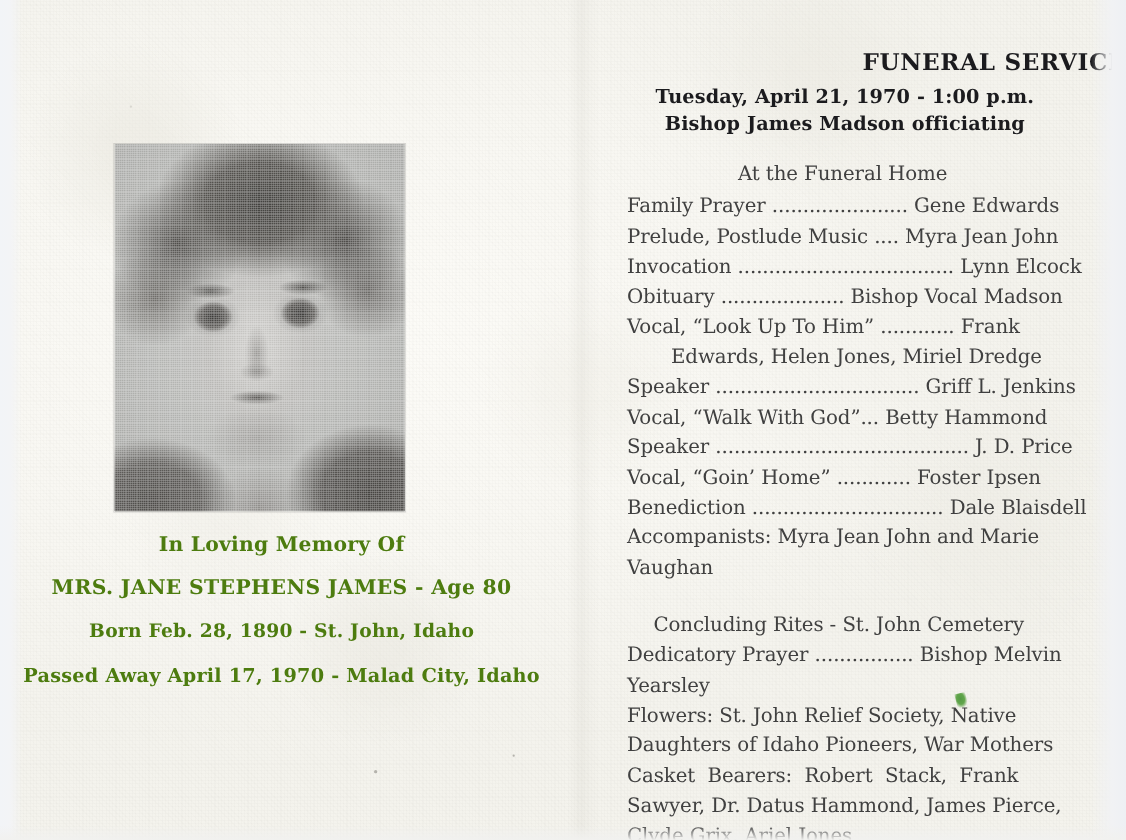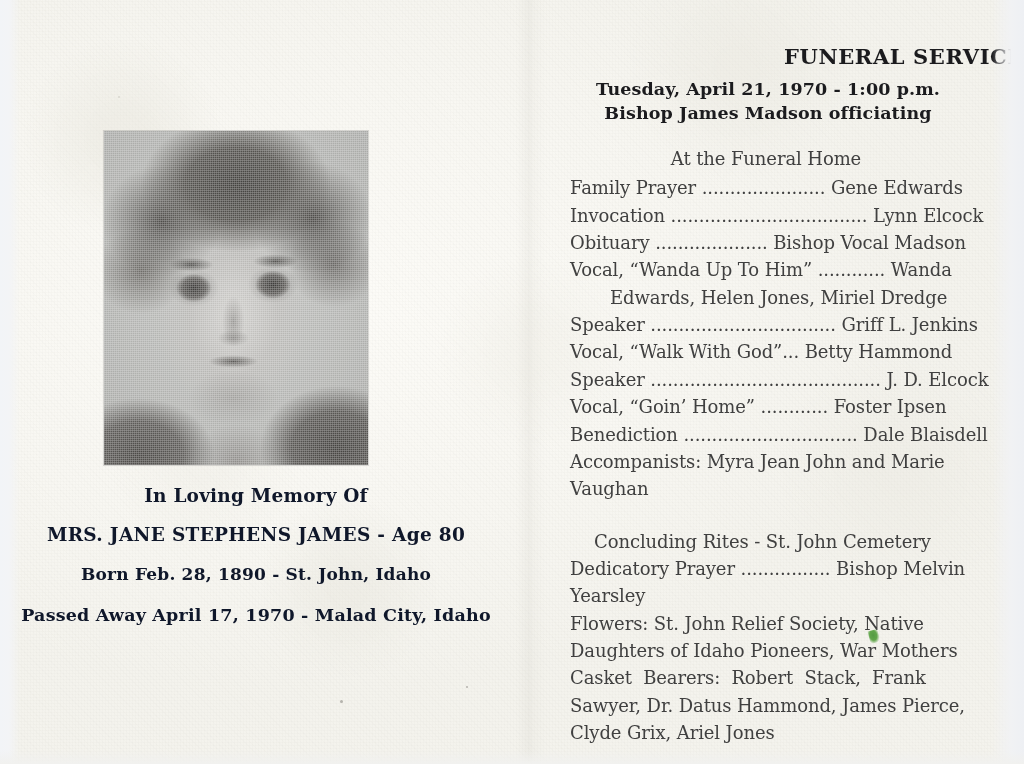--- a/index.html
+++ b/index.html
@@ -128,21 +128,21 @@
     background-image:
       repeating-linear-gradient(0deg, rgba(255,255,255,.55) 0px, rgba(255,255,255,.55) 1px, rgba(0,0,0,0) 1px, rgba(0,0,0,0) 2px),
       repeating-linear-gradient(90deg, rgba(255,255,255,.45) 0px, rgba(255,255,255,.45) 1px, rgba(0,0,0,0) 1px, rgba(0,0,0,0) 2px);
   }
   #memorial-block {
     position: absolute;
     left: 0;
     top: 484px;
     width: 512px;
     text-align: center;
-    color: #0f172a;
+    color: #4d7c0f;
   }
   .mem-line {
     font-family: "DejaVu Serif", serif;
     font-weight: 700;
     letter-spacing: .2px;
     line-height: 1.26;
   }
   #mem-in-loving { font-size: 18.5px; margin-bottom: 16px; }
   #mem-name      { font-size: 18.5px; margin-bottom: 17px; letter-spacing: .3px; }
   #mem-born      { font-size: 17px;   margin-bottom: 18px; }
@@ -245,27 +245,28 @@
       <div id="svc-title">FUNERAL SERVICE</div>
       <div class="svc-sub">Tuesday, April 21, 1970 - 1:00 p.m.</div>
       <div class="svc-sub">Bishop James Madson officiating</div>
     </div>
 
     <div id="program-body">
 
       <div class="section-head first">At the Funeral Home</div>
       <div class="prog-line">Family Prayer ...................... Gene Edwards</div>
 
+      <div class="prog-line">Prelude, Postlude Music .... Myra Jean John</div>
       <div class="prog-line">Invocation ................................... Lynn Elcock</div>
       <div class="prog-line">Obituary .................... Bishop Vocal Madson</div>
-      <div class="prog-line">Vocal, “Wanda Up To Him” ............ Wanda</div>
+      <div class="prog-line">Vocal, “Look Up To Him” ............ Frank</div>
       <div class="prog-line cont">Edwards, Helen Jones, Miriel Dredge</div>
       <div class="prog-line">Speaker ................................. Griff L. Jenkins</div>
       <div class="prog-line">Vocal, “Walk With God”... Betty Hammond</div>
-      <div class="prog-line">Speaker ......................................... J. D. Elcock</div>
+      <div class="prog-line">Speaker ......................................... J. D. Price</div>
       <div class="prog-line">Vocal, “Goin’ Home” ............ Foster Ipsen</div>
       <div class="prog-line">Benediction ............................... Dale Blaisdell</div>
       <div class="prog-line">Accompanists: Myra Jean John and Marie</div>
       <div class="prog-line">Vaughan</div>
 
       <div class="prog-line indent gap-above">Concluding Rites - St. John Cemetery</div>
       <div class="prog-line">Dedicatory Prayer ................ Bishop Melvin</div>
       <div class="prog-line">Yearsley</div>
 
       <div class="prog-line">Flowers: St. John Relief Society, Native

